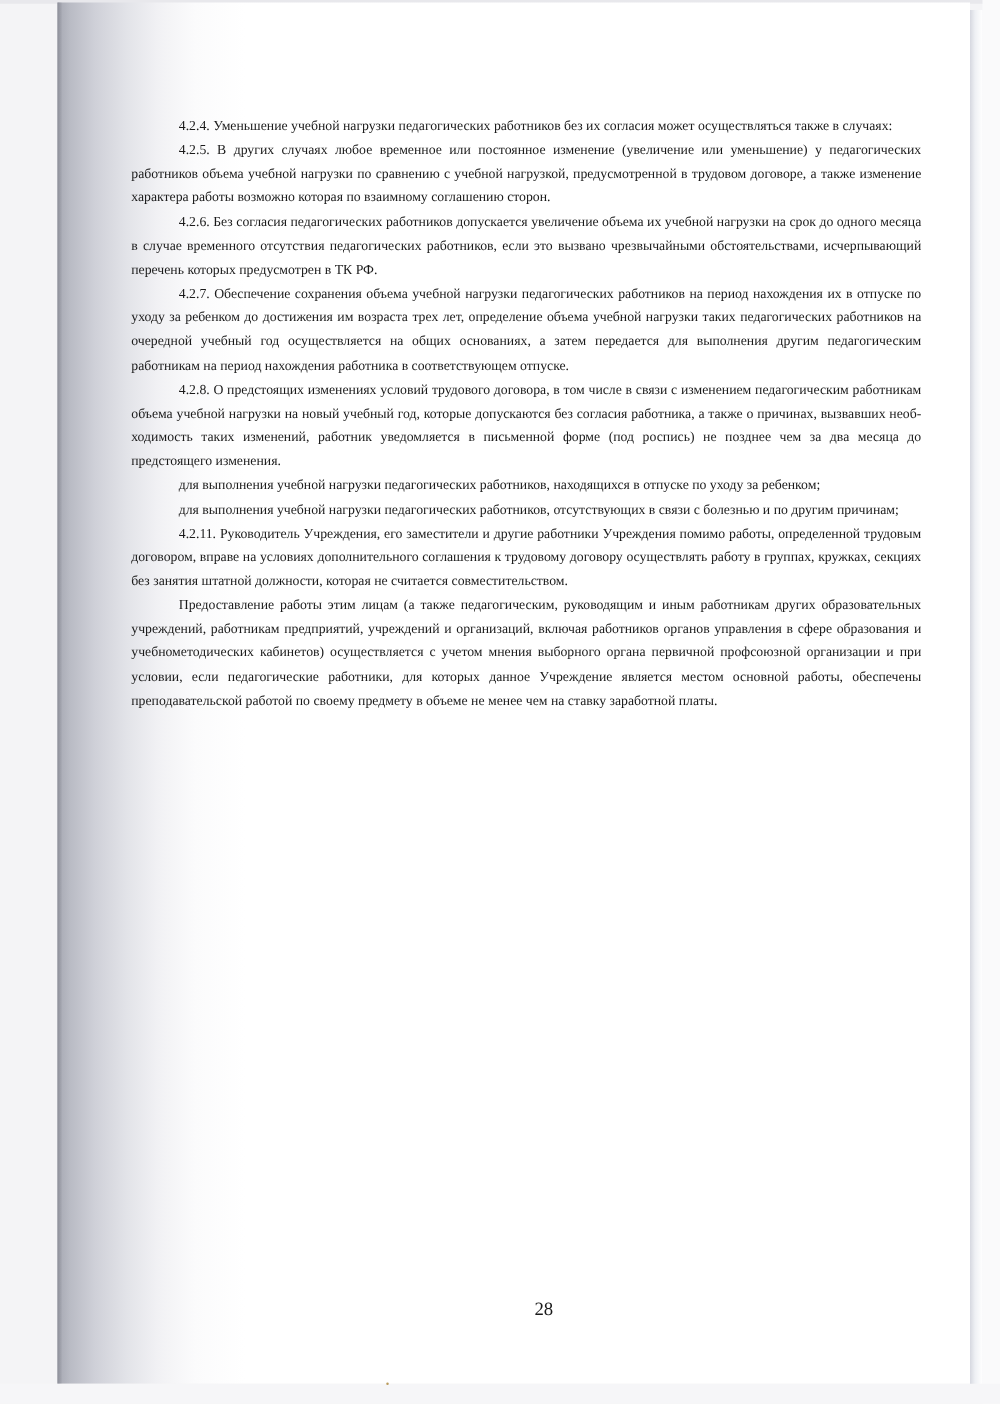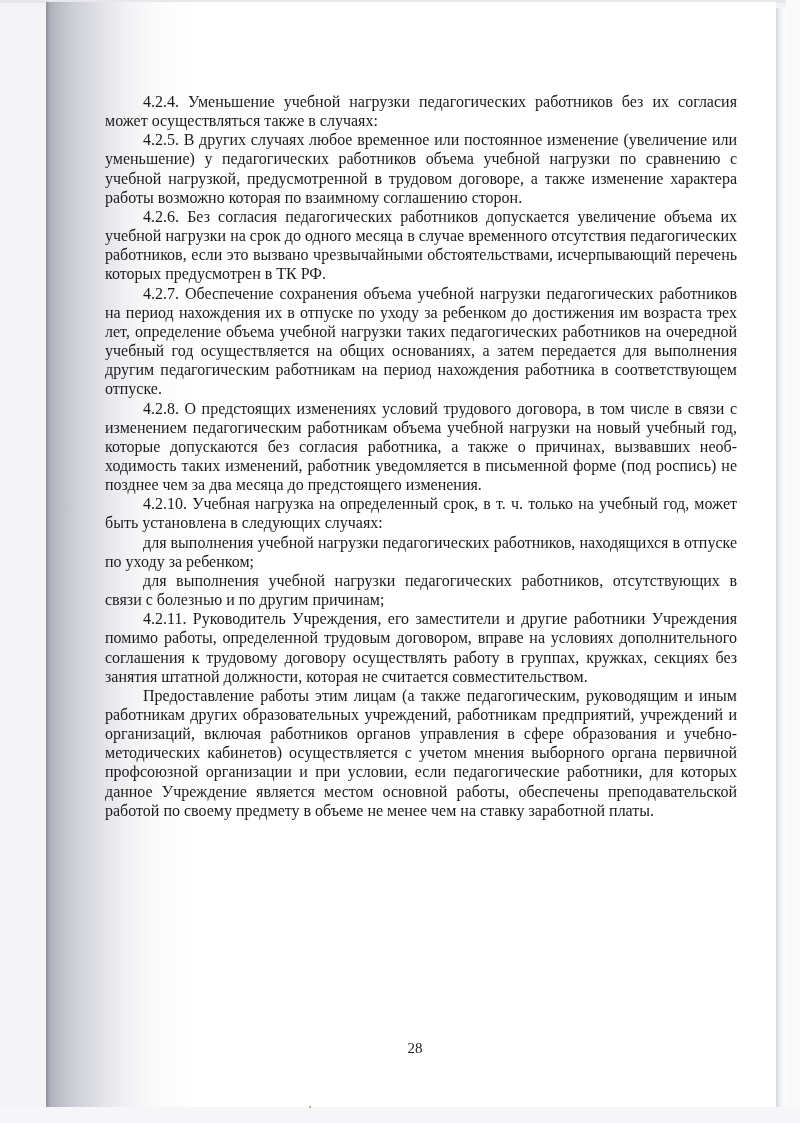--- a/index.html
+++ b/index.html
@@ -61,34 +61,34 @@
   .bottom-strip {
     position: absolute;
     left: 0; top: 1107px; width: 800px; height: 16px;
     background: #f6f6f8;
   }
   .text-block {
     position: absolute;
     left: 105px;
     top: 92px;
     width: 632px;
-    font-size: 16px;
+    font-size: 11px;
     line-height: 19.15px;
     color: #1a1a1a;
     text-align: justify;
   }
   .para {
     margin: 0;
     text-indent: 38px;
     text-align: justify;
     hyphens: manual;
   }
   .page-number {
     position: absolute;
-    left: 400px;
+    left: 420px;
     top: 1040px;
     width: 30px;
     text-align: center;
     font-size: 15px;
     color: #1a1a1a;
   }
   .speck {
     position: absolute;
     left: 309px;
     top: 1106px;
@@ -109,21 +109,20 @@
 <div class="right-edge"></div>
 <div class="right-edge-outer"></div>
 <div class="bottom-strip"></div>
 
 <div class="text-block">
   <p class="para">4.2.4.  Уменьшение учебной нагрузки педагогических работников без их согласия может осуществляться также в случаях:</p>
   <p class="para">4.2.5. В других случаях любое временное или постоянное изменение (увеличение или     уменьшение) у педагогических работников объема учебной нагрузки по сравне­нию с учебной нагрузкой, предусмотренной в трудовом договоре, а также изменение ха­рактера работы возможно которая по взаимному соглашению сторон.</p>
   <p class="para">4.2.6. Без согласия педагогических работников допускается увеличение объема их учебной нагрузки на срок до одного месяца в случае временного отсутствия педагогиче­ских работников, если это вызвано чрезвычайными обстоятельствами, исчерпывающий перечень которых предусмотрен в ТК РФ.</p>
   <p class="para">4.2.7. Обеспечение сохранения объема учебной нагрузки педагогических работни­ков на период нахождения их в отпуске по уходу за ребенком до достижения им возраста трех лет, определение объема учебной нагрузки таких педагогических работников на очередной учебный год осуществляется на общих основаниях, а затем передается для выполнения другим педагогическим работникам на период нахождения работника в со­ответствующем отпуске.</p>
   <p class="para">4.2.8.  О предстоящих изменениях условий трудового договора, в том числе в связи с изменением педагогическим работникам объема учебной нагрузки на новый учебный год, которые допускаются без согласия работника, а также о причинах, вызвавших необ­ходимость таких изменений, работник уведомляется в письменной форме (под роспись) не позднее чем за два месяца до предстоящего изменения.</p>
-  <p class="para">4.2.10. Учебная нагрузка на определенный срок, в т. ч. только на учебный год, мо­жет быть установлена в следующих случаях:</p>
   <p class="para">для выполнения учебной нагрузки педагогических работников, находящихся в от­пуске по уходу за ребенком;</p>
   <p class="para">для выполнения учебной нагрузки педагогических работников, отсутствующих в связи с болезнью и по другим причинам;</p>
   <p class="para">4.2.11. Руководитель Учреждения, его заместители и другие работники Учреждения помимо работы, определенной трудовым договором, вправе на условиях дополнительно­го соглашения к трудовому договору осуществлять работу в группах, кружках, секциях без занятия штатной должности, которая не считается совместительством.</p>
   <p class="para">Предоставление работы этим лицам (а также педагогическим, руководящим и иным работникам других образовательных учреждений, работникам предприятий, учреждений и организаций, включая работников органов управления в сфере образования и учебно­методических кабинетов) осуществляется с учетом мнения выборного органа первичной профсоюзной организации и при условии, если педагогические работники, для которых данное Учреждение является местом основной работы, обеспечены преподавательской работой по своему предмету в объеме не менее чем на ставку заработной платы.</p>
 </div>
 
 <div class="page-number">28</div>
 
 <div class="speck"></div>
 

